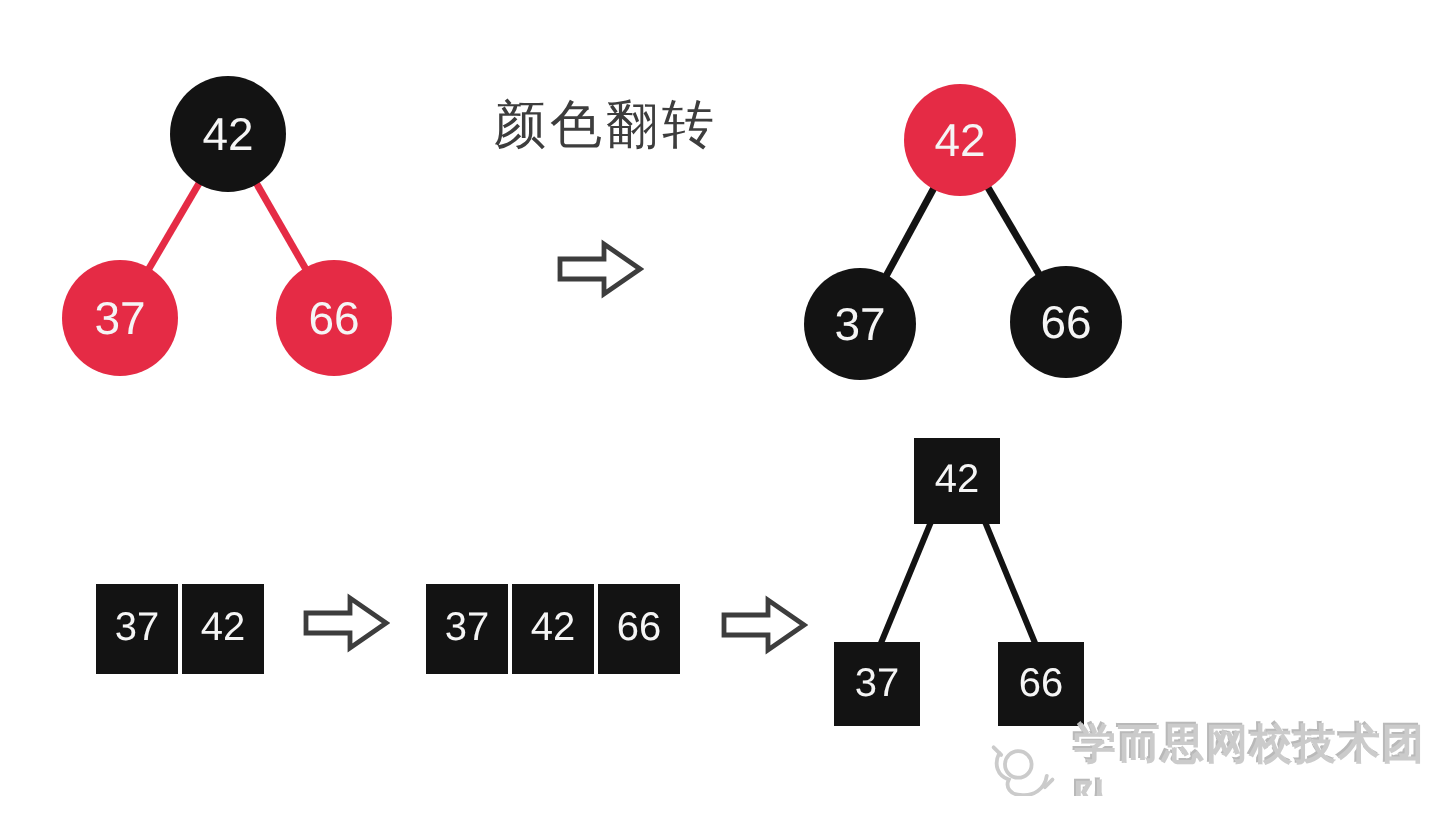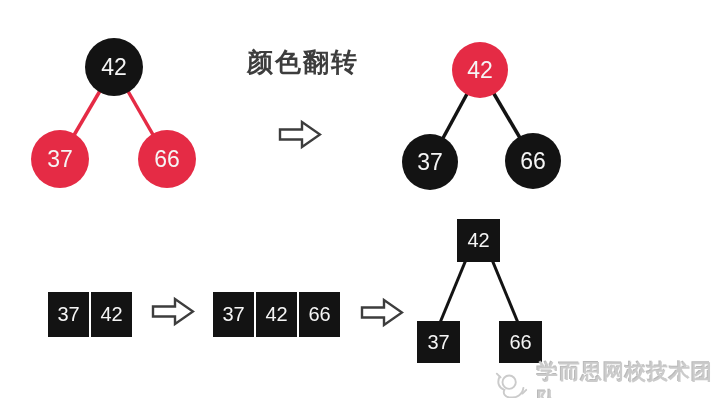--- a/index.html
+++ b/index.html
@@ -12,21 +12,21 @@
   .edges{position:absolute;left:0;top:0;z-index:0;}
   .node{position:absolute;z-index:1;display:flex;align-items:center;justify-content:center;
         color:var(--node-text);}
   .circle{width:58px;height:58px;border-radius:50%;font-size:23px;}
   .circle.sm{width:56px;height:56px;}
   .square{width:43px;height:43px;font-size:20px;background:var(--black);}
   .square.child{height:42px;}
   [data-color="red"]{background:var(--red);}
   [data-color="black"]{background:var(--black);}
   .title{position:absolute;left:247px;top:45px;z-index:1;font-size:26px;letter-spacing:2px;
-         color:var(--outline);font-weight:700;}
+         color:var(--outline);font-weight:400;}
   .arrow{position:absolute;z-index:1;}
   .array{position:absolute;z-index:1;display:flex;gap:2px;}
   .cell{width:41px;height:45px;background:var(--black);color:var(--node-text);
         display:flex;align-items:center;justify-content:center;font-size:20px;}
   .watermark{position:absolute;left:493px;top:358px;z-index:1;display:flex;align-items:center;}
   .wm-text{font-size:21px;font-weight:bold;color:var(--watermark);margin-left:6px;
            text-shadow:1px 1px 0 #ffffff,-1px -1px 0 #b9b9b9;letter-spacing:1px;}
 </style>
 </head>
 <body>

